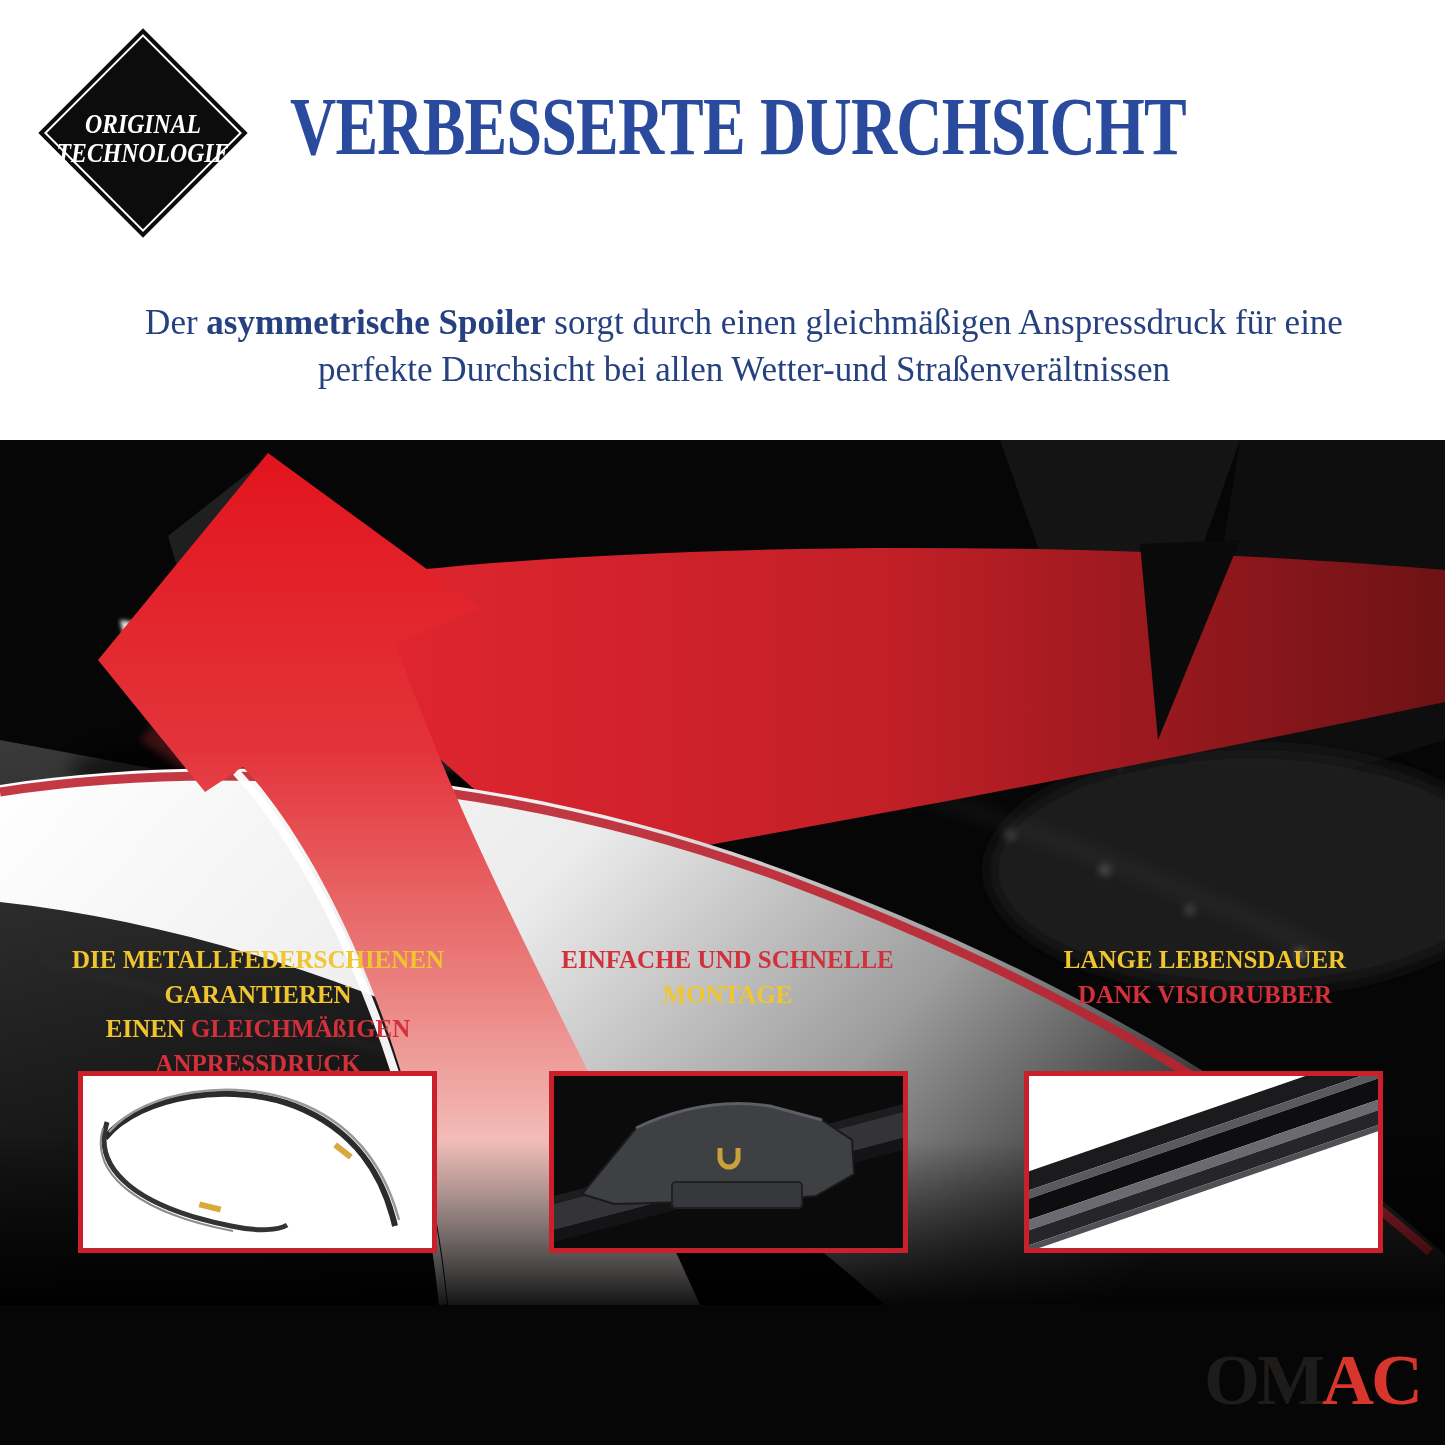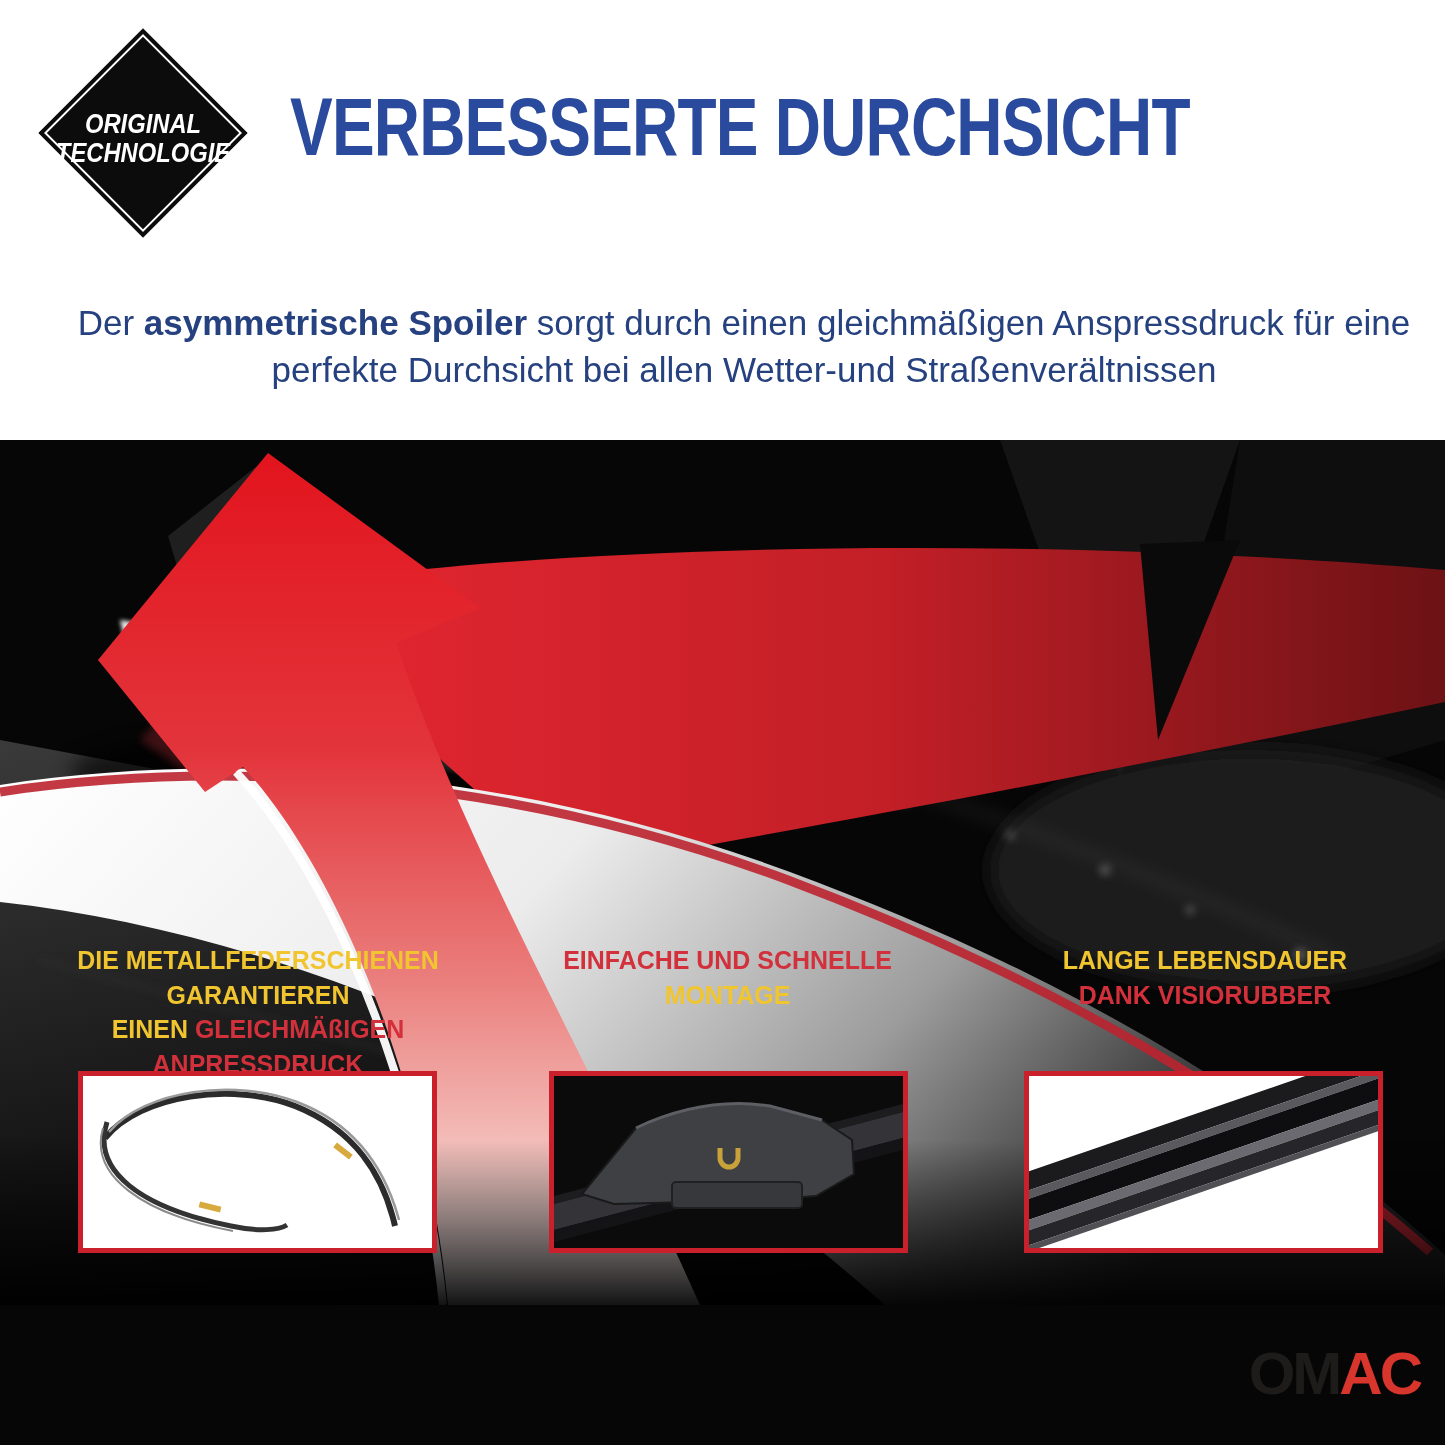--- a/index.html
+++ b/index.html
@@ -1,17 +1,17 @@
 <!DOCTYPE html>
 <html><head>
 <meta charset="utf-8">
 <style>
   html,body{margin:0;padding:0;background:#ffffff;}
   .page{position:relative;width:1445px;height:1445px;background:#ffffff;overflow:hidden;
-        font-family:Liberation Sans, sans-serif;}
+        font-family:Liberation Serif, serif;}
 
   
   .badge{position:absolute;left:38px;top:28px;width:210px;height:210px;}
   .badge-diamond{position:absolute;left:31px;top:31px;width:148px;height:148px;background:#0c0c0c;
         transform:rotate(45deg);
         box-shadow:inset 0 0 0 4px #0c0c0c, inset 0 0 0 6px #ffffff;}
   .badge-text{position:absolute;left:0;top:6px;width:100%;height:100%;display:flex;flex-direction:column;
         align-items:center;justify-content:center;color:#ffffff;font-style:italic;font-weight:bold;
         font-size:27px;line-height:1.08;transform:scaleX(.88);white-space:nowrap;text-align:center;}
 
@@ -36,21 +36,21 @@
   .yellow{color:#f0c52f;}
   .red{color:#d2303a;}
 
   .thumb{position:absolute;border:5px solid #c9202b;background:#ffffff;width:349px;height:172px;z-index:3;}
   .thumb svg{display:block;}
   .t1{left:78px;top:631px;}
   .t2{left:549px;top:631px;background:#0b0b0b;}
   .t3{left:1024px;top:631px;}
 
   
-  .logo{position:absolute;right:25px;top:1344px;font-size:60px;font-weight:bold;letter-spacing:-3px;
+  .logo{position:absolute;right:25px;top:1344px;font-size:72px;font-weight:bold;letter-spacing:-3px;
         line-height:1;white-space:nowrap;}
   .logo .lg-black{color:#1d1c1a;}
   .logo .lg-red{color:#d8352c;}
 </style>
 </head>
 <body>
 
 <div class="page">
 
   <div class="badge">

